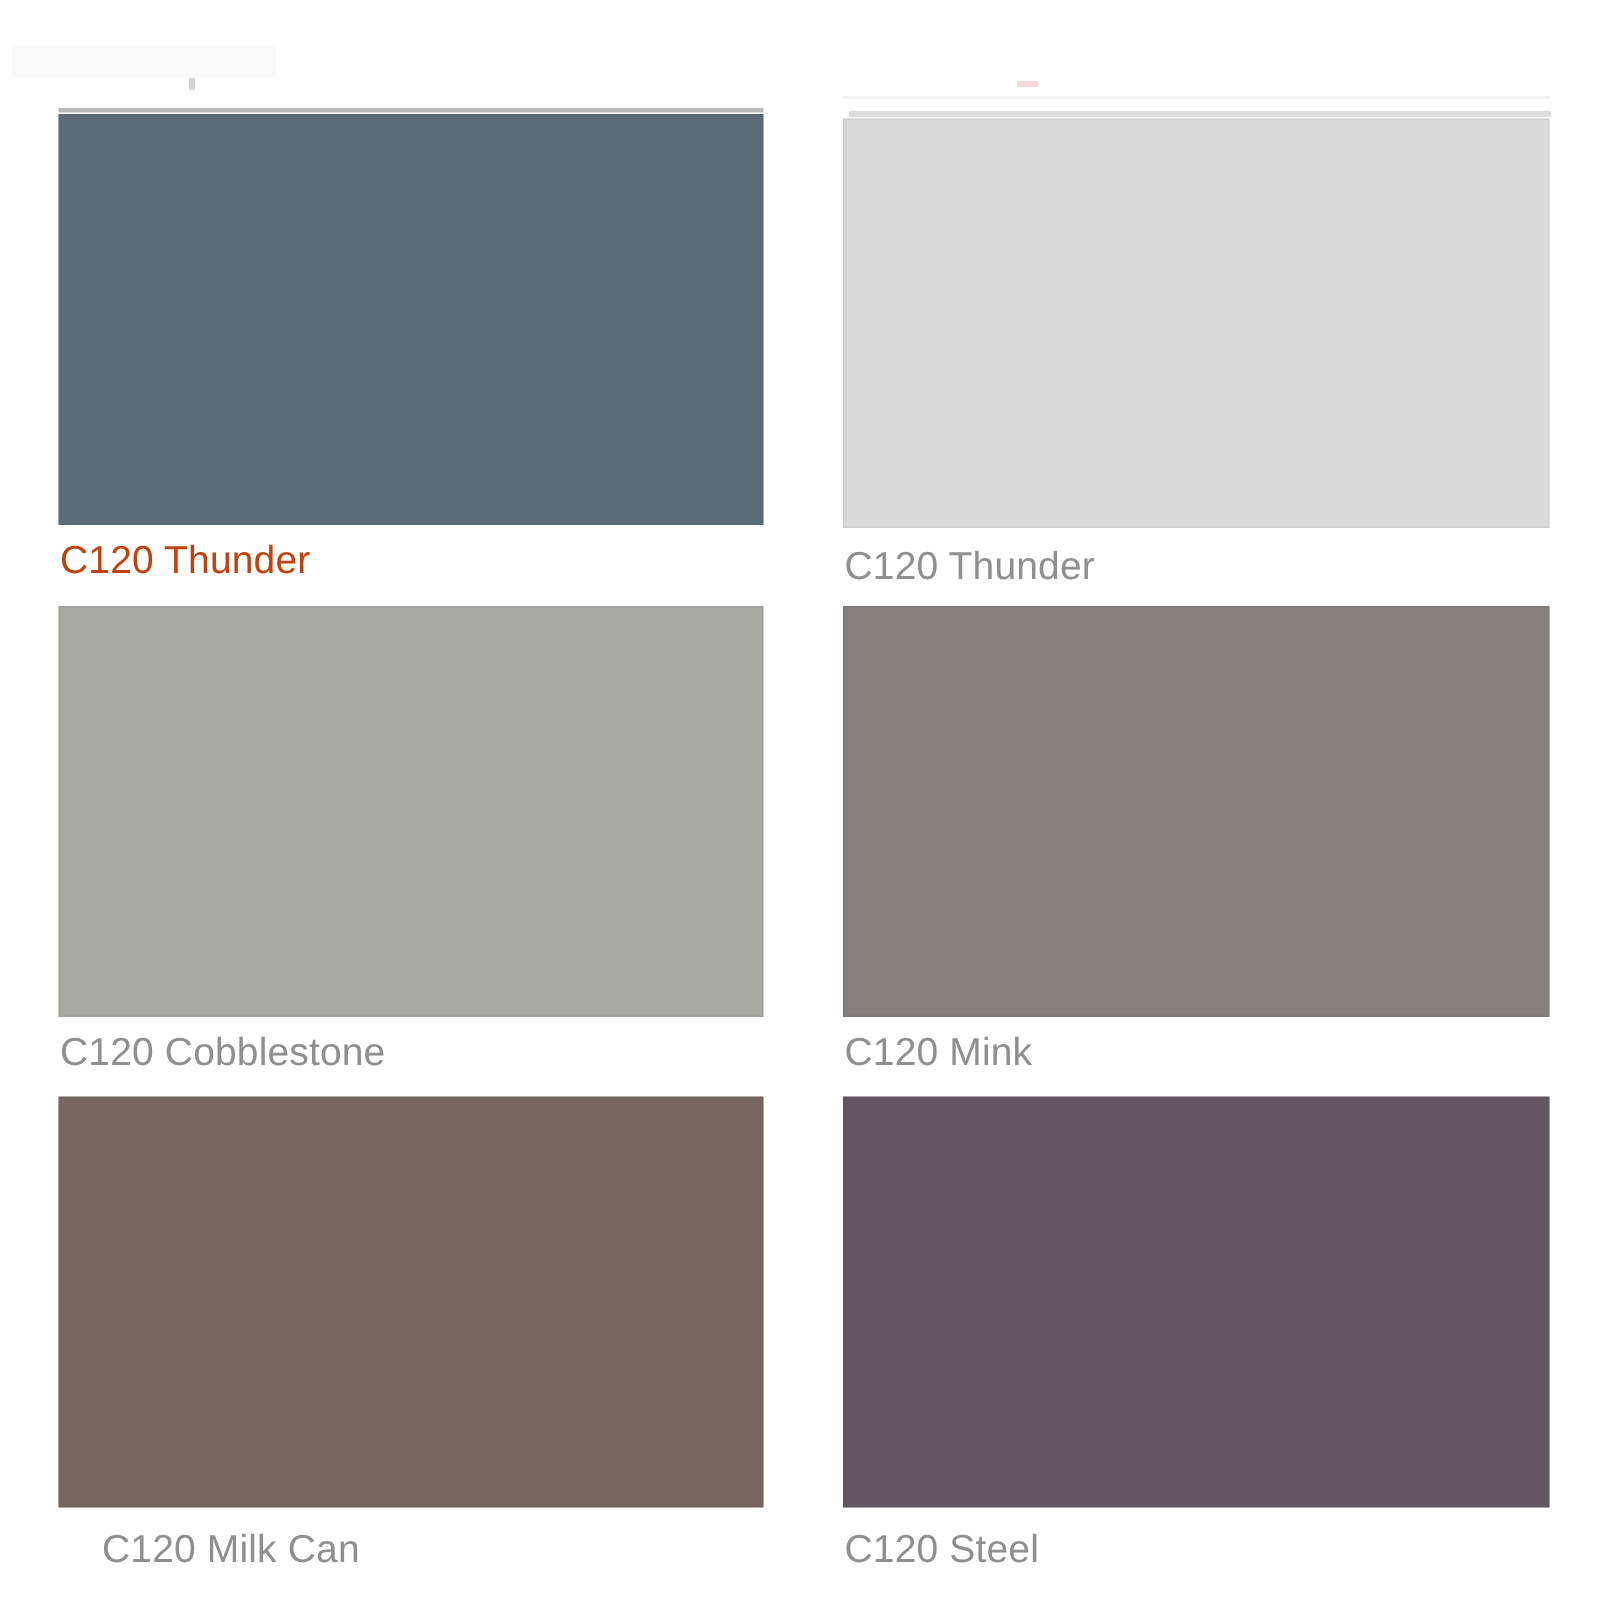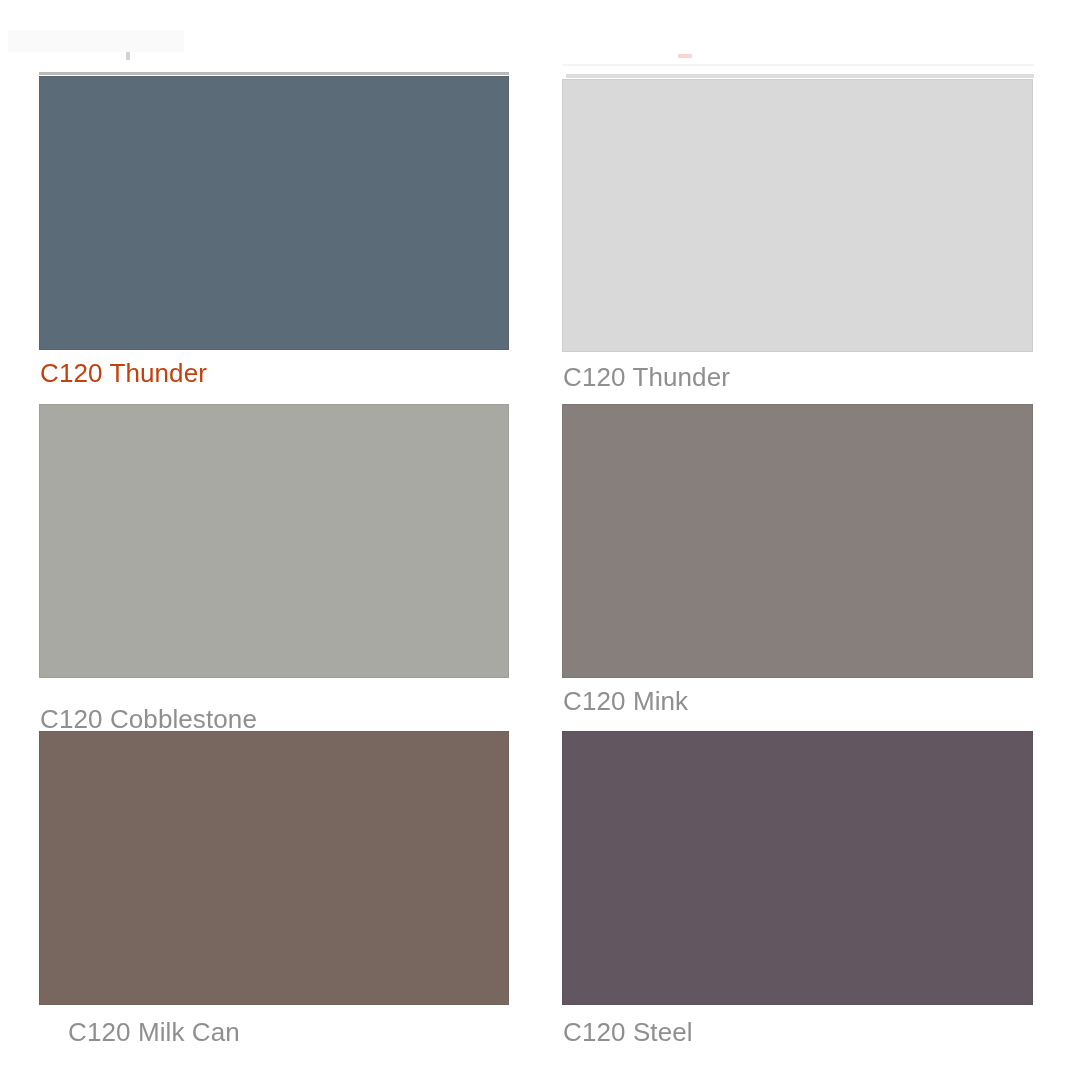--- a/index.html
+++ b/index.html
@@ -110,21 +110,21 @@
     <div class="swatch-label" style="top: 282px; color: #c2410c;">C120 Thunder</div>
   </div>
 
   <div class="swatch-cell" style="left: 562px; top: 79px; width: 471px; height: 273px;">
     <div class="swatch-chip" style="width: 471px; height: 273px; background: rgb(217, 217, 217);"></div>
     <div class="swatch-label" style="top: 283px; color: rgb(143, 143, 143);">C120 Thunder</div>
   </div>
 
   <div class="swatch-cell" style="left: 39px; top: 404px; width: 470px; height: 274px;">
     <div class="swatch-chip" style="width: 470px; height: 274px; background: rgb(169, 169, 163);"></div>
-    <div class="swatch-label" style="top: 300px; color: rgb(143, 143, 143);">C120 Cobblestone</div>
+    <div class="swatch-label" style="top: 282px; color: rgb(143, 143, 143);">C120 Cobblestone</div>
   </div>
 
   <div class="swatch-cell" style="left: 562px; top: 404px; width: 471px; height: 274px;">
     <div class="swatch-chip" style="width: 471px; height: 274px; background: rgb(134, 127, 123);"></div>
     <div class="swatch-label" style="top: 282px; color: rgb(143, 143, 143);">C120 Mink</div>
   </div>
 
   <div class="swatch-cell" style="left: 39px; top: 731px; width: 470px; height: 274px;">
     <div class="swatch-chip" style="width: 470px; height: 274px; background: rgb(120, 103, 95);"></div>
     <div class="swatch-label" style="top: 286px; color: rgb(143, 143, 143); margin-left: 28px;">C120 Milk Can</div>

